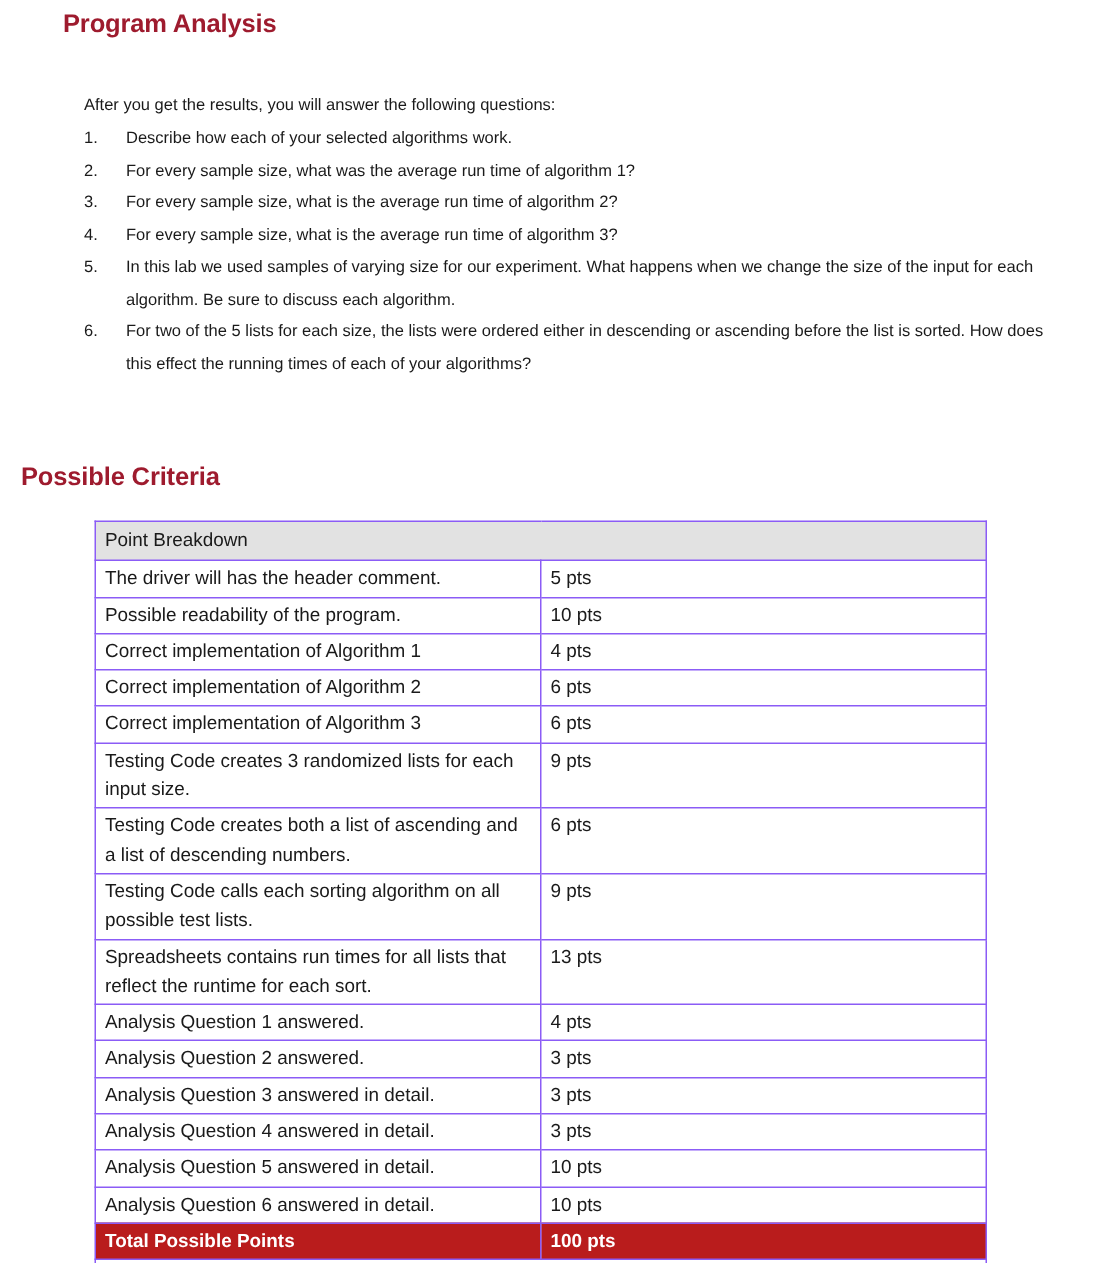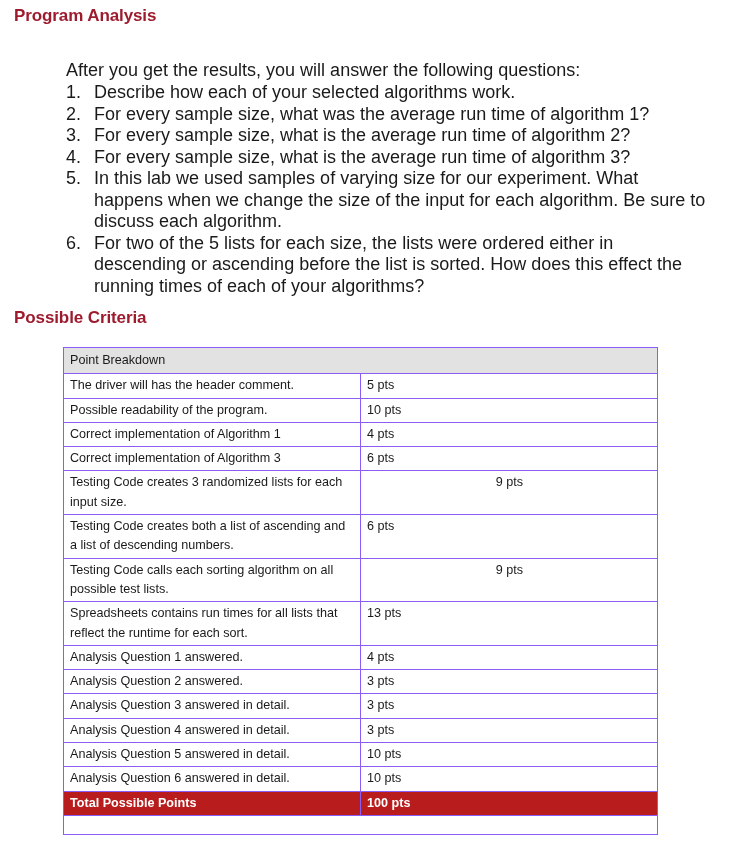--- a/index.html
+++ b/index.html
@@ -23,29 +23,29 @@
   }
   .heading {
     position: absolute;
     left: 14px;
     font-size: 17px;
     font-weight: bold;
     color: #9E1B2E;
     letter-spacing: -0.1px;
     white-space: nowrap;
   }
-  #heading-analysis { top: 6px; }
+  #heading-analysis { top: 6px; margin-left: 28px; }
   #heading-criteria { top: 308px; }
 
   .intro-block {
     position: absolute;
-    left: 66px;
+    left: 56px;
     top: 60px;
     width: 640px;
-    font-size: 18px;
+    font-size: 11px;
     line-height: 21.5px;
     color: #1a1a1a;
   }
   .intro-line {
     margin: 0 0 0.5px 0;
   }
   ol.qlist {
     margin: 0;
     padding: 0;
     list-style: none;
@@ -94,21 +94,21 @@
     background: #b91c1c;
     color: #ffffff;
     font-weight: bold;
     padding-top: 2px;
     padding-bottom: 2px;
   }
   tr.blank-row td {
     background: #ffffff;
     height: 14px;
   }
-  td.pts-indent { padding-left: 9px; text-align: center; }
+  td.pts-indent { padding-left: 9px; }
 </style>
 </head>
 <body>
 
 <div class="page">
 
   <div class="heading" id="heading-analysis">Program Analysis</div>
 
   <div class="intro-block">
     <p class="intro-line">After you get the results, you will answer the following questions:</p>
@@ -154,20 +154,24 @@
       </tr>
       <tr>
         <td class="desc">Possible readability of the program.</td>
         <td class="pts">10 pts</td>
       </tr>
       <tr>
         <td class="desc">Correct implementation of Algorithm 1</td>
         <td class="pts">4 pts</td>
       </tr>
       <tr>
+        <td class="desc">Correct implementation of Algorithm 2</td>
+        <td class="pts">6 pts</td>
+      </tr>
+      <tr>
         <td class="desc">Correct implementation of Algorithm 3</td>
         <td class="pts">6 pts</td>
       </tr>
       <tr>
         <td class="desc">Testing Code creates 3 randomized lists for each input size.</td>
         <td class="pts pts-indent">9 pts</td>
       </tr>
       <tr>
         <td class="desc">Testing Code creates both a list of ascending and a list of descending numbers.</td>
         <td class="pts">6 pts</td>

